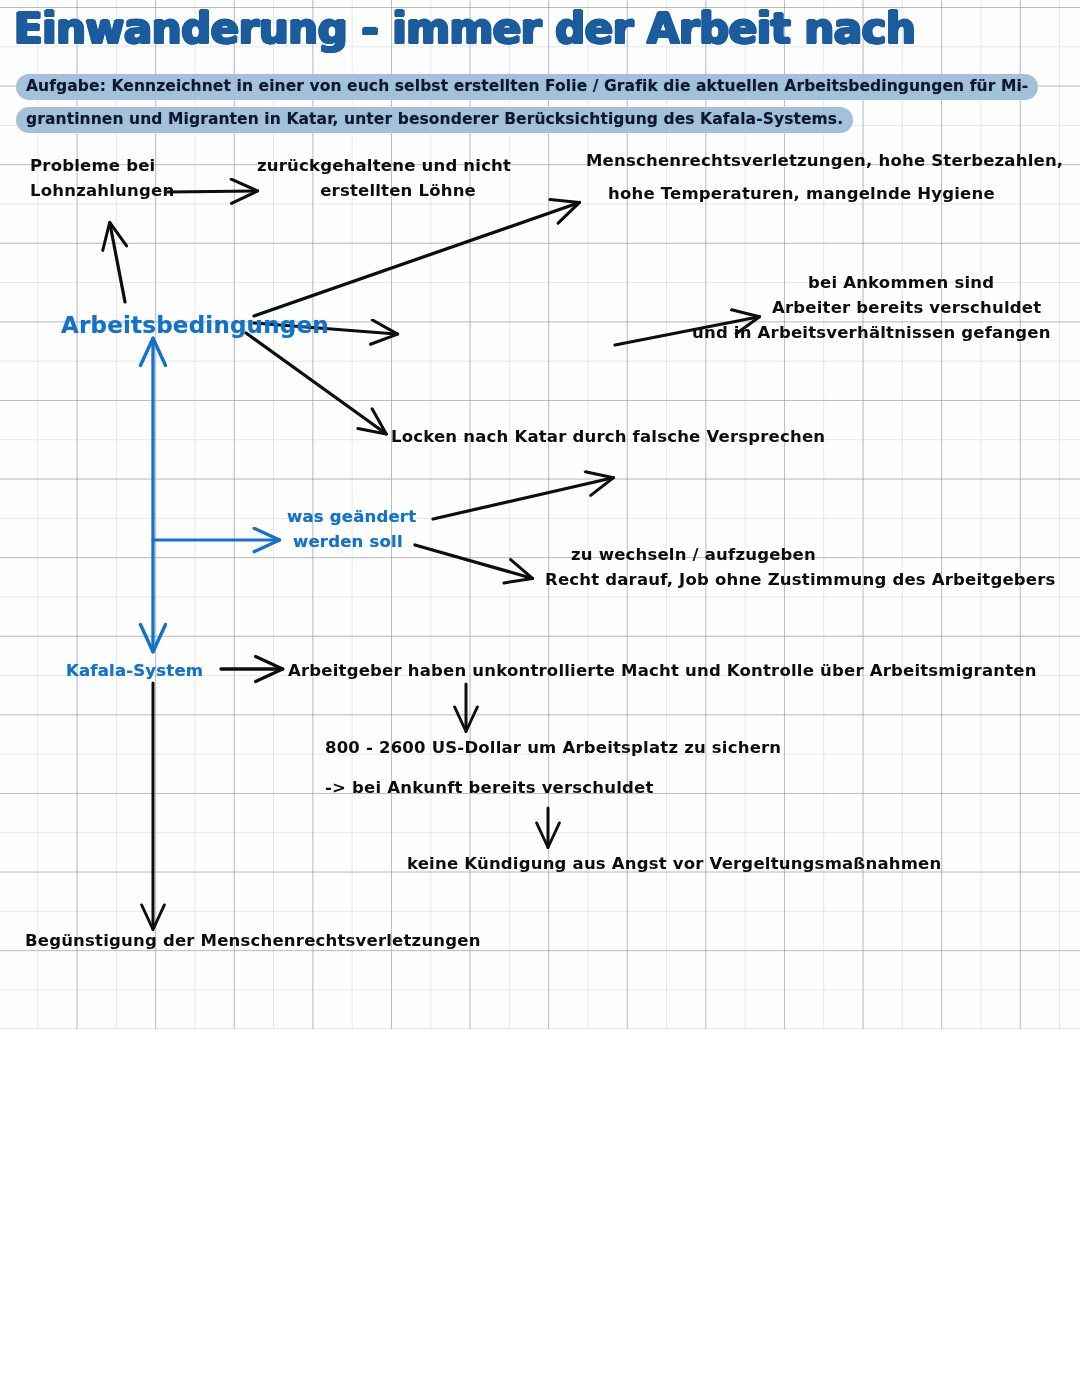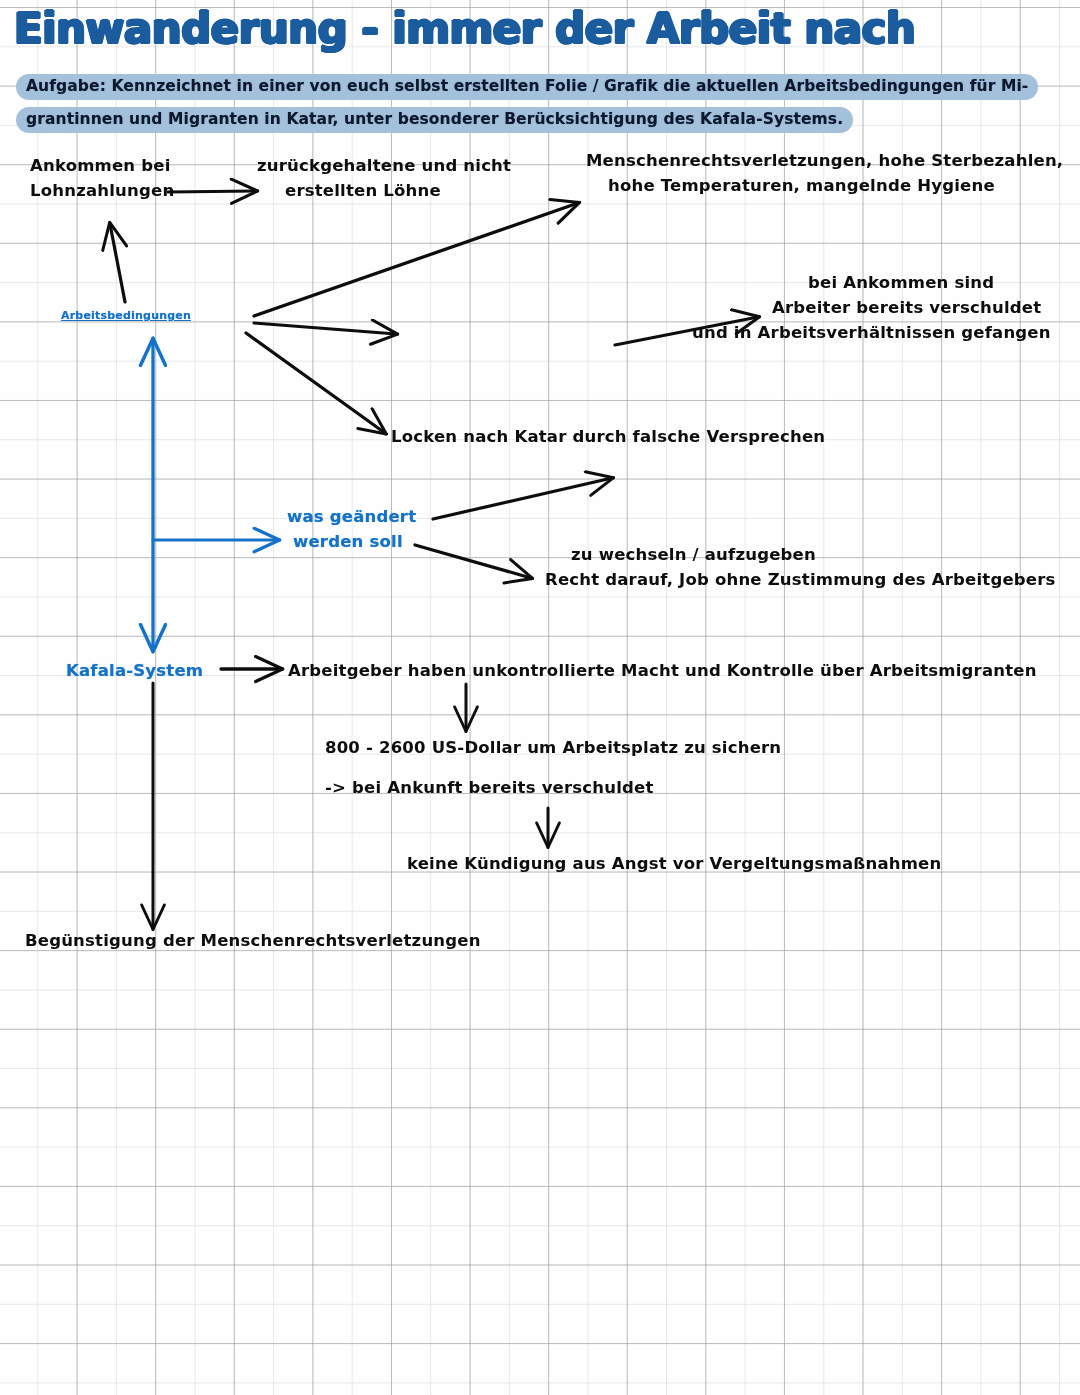--- a/index.html
+++ b/index.html
@@ -9,21 +9,21 @@
     background: #ffffff;
   }
   body {
     font-family: "DejaVu Sans", sans-serif;
   }
 
   
   #page {
     position: relative;
     width: 1080px;
-    height: 1395px;
+    height: 1029px;
     overflow: hidden;
     background-color: #fefefe;
     background-image:
       
       linear-gradient(to right, rgba(150,152,156,0.55) 0px, rgba(150,152,156,0.55) 1px, transparent 1px),
       linear-gradient(to bottom, rgba(150,152,156,0.55) 0px, rgba(150,152,156,0.55) 1px, transparent 1px),
       
       linear-gradient(to right, rgba(196,199,204,0.40) 0px, rgba(196,199,204,0.40) 1px, transparent 1px),
       linear-gradient(to bottom, rgba(196,199,204,0.40) 0px, rgba(196,199,204,0.40) 1px, transparent 1px);
     background-size:
@@ -52,21 +52,21 @@
     color: #0d0d0d;
     letter-spacing: 0.2px;
     line-height: 1.52;
     white-space: nowrap;
     -webkit-font-smoothing: antialiased;
   }
   .hw.blue {
     color: #1472C8;
     text-shadow: 0 0 1px rgba(20,114,200,0.55);
   }
-  .hw.sz17 { font-size: 11px; text-decoration: underline; }
+  .hw.sz17 { font-size: 23px; }
   .hw.sz16 { font-size: 16.5px; }
 
   
   #headline {
     position: absolute;
     left: 14px;
     top: 8px;
     font-family: "DejaVu Sans", sans-serif;
     font-weight: bold;
     font-size: 42px;
@@ -157,32 +157,32 @@
     <line x1="221" y1="669" x2="281" y2="669" stroke="#0d0d0d" stroke-width="3.3" stroke-linecap="round" marker-end="url(#ah-black)"></line>
 
     <line x1="466" y1="684" x2="466" y2="730" stroke="#0d0d0d" stroke-width="3.0" stroke-linecap="round" marker-end="url(#ah-black)"></line>
 
     <line x1="548" y1="808" x2="548" y2="846" stroke="#0d0d0d" stroke-width="3.0" stroke-linecap="round" marker-end="url(#ah-black)"></line>
 
     <line x1="153" y1="683" x2="153" y2="928" stroke="#0d0d0d" stroke-width="3.0" stroke-linecap="round" marker-end="url(#ah-black)"></line>
   </svg>
 
   <div class="hw sz16" style="left:30px; top:153px;">
-    <div>Ankommen bei</div>
+    <div>Probleme bei</div>
     <div>Lohnzahlungen</div>
   </div>
 
-  <div class="hw sz16" style="left:257px; top:153px; text-align:left;">
+  <div class="hw sz16" style="left:257px; top:153px; text-align:center;">
     <div>zurückgehaltene und nicht</div>
     <div style="padding-left:28px;">erstellten Löhne</div>
   </div>
 
   <div class="hw sz16" style="left:586px; top:148px;">
     <div>Menschenrechtsverletzungen, hohe Sterbezahlen,</div>
-    <div style="padding-left:22px;">hohe Temperaturen, mangelnde Hygiene</div>
+    <div style="padding-left:22px;margin-top:8px;">hohe Temperaturen, mangelnde Hygiene</div>
   </div>
 
   <div class="hw sz17 blue" style="left:61px; top:308px;">
     <div>Arbeitsbedingungen</div>
   </div>
 
 
   <div class="hw sz16" style="left:692px; top:270px;">
     <div style="padding-left:116px;">bei Ankommen sind</div>
     <div style="padding-left:80px;">Arbeiter bereits verschuldet</div>

